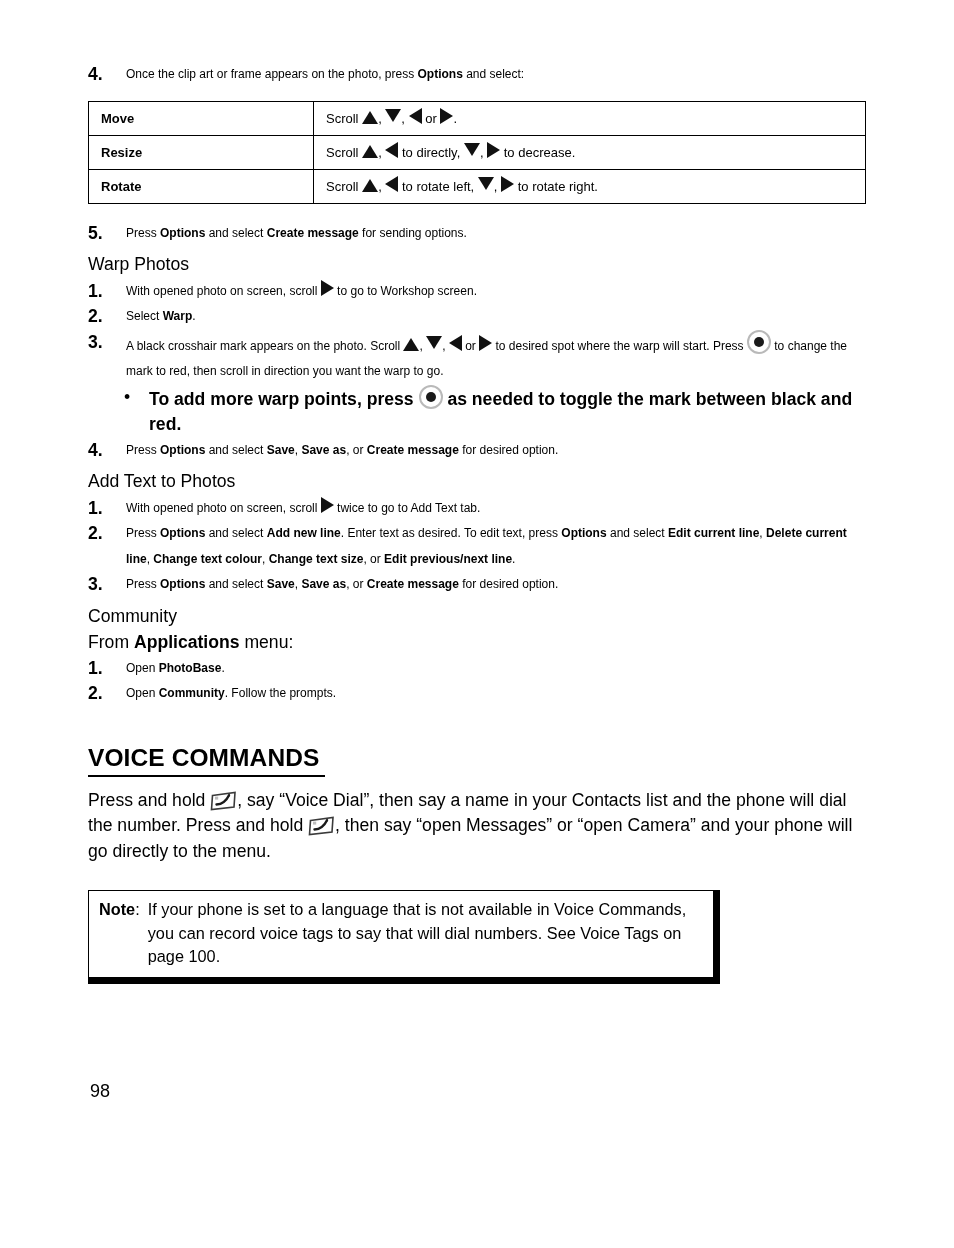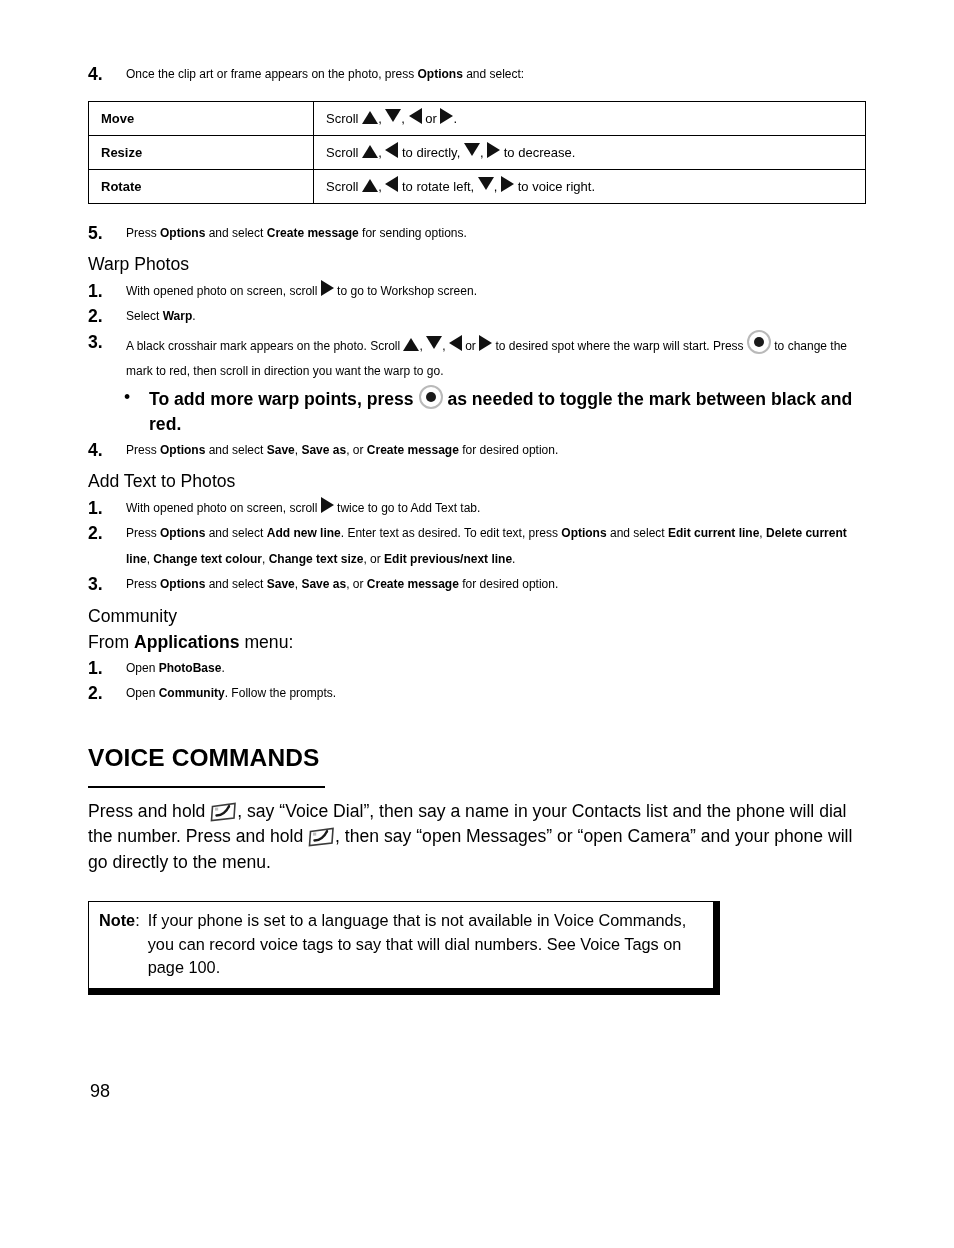--- a/index.html
+++ b/index.html
@@ -97,21 +97,21 @@
   }
   .mainhead {
     font-size: 24.5px;
     font-weight: bold;
     line-height: 30px;
     letter-spacing: 0.1px;
     margin-top: 36px;
     margin-bottom: 9px;
     display: inline-block;
     border-bottom: 2.4px solid #000;
-    padding-bottom: 13px;
+    padding-bottom: 2px;
     padding-right: 6px;
   }
 
   .para {
     font-size: 17.6px;
     line-height: 25.5px;
   }
 
   
   .notebox {
@@ -218,21 +218,21 @@
         <tr>
           <td class="lbl">Move</td>
           <td><span>Scroll </span><span class="tri tri-up"></span><span>, </span><span class="tri tri-down"></span><span>, </span><span class="tri tri-left"></span><span> or </span><span class="tri tri-right"></span><span>.</span></td>
         </tr>
         <tr>
           <td class="lbl">Resize</td>
           <td><span>Scroll </span><span class="tri tri-up"></span><span>, </span><span class="tri tri-left"></span><span> to directly, </span><span class="tri tri-down"></span><span>, </span><span class="tri tri-right"></span><span> to decrease.</span></td>
         </tr>
         <tr>
           <td class="lbl">Rotate</td>
-          <td><span>Scroll </span><span class="tri tri-up"></span><span>, </span><span class="tri tri-left"></span><span> to rotate left, </span><span class="tri tri-down"></span><span>, </span><span class="tri tri-right"></span><span> to voice right.</span></td>
+          <td><span>Scroll </span><span class="tri tri-up"></span><span>, </span><span class="tri tri-left"></span><span> to rotate left, </span><span class="tri tri-down"></span><span>, </span><span class="tri tri-right"></span><span> to rotate right.</span></td>
         </tr>
       </tbody>
     </table>
 
     <div class="numrow" style="margin-top:17px;">
       <div class="num">5.</div>
       <div class="body"><span>Press </span><b>Options</b><span> and select </span><b>Create message</b><span> for sending options.</span></div>
     </div>
 
     <div class="subhead">Warp Photos</div>

